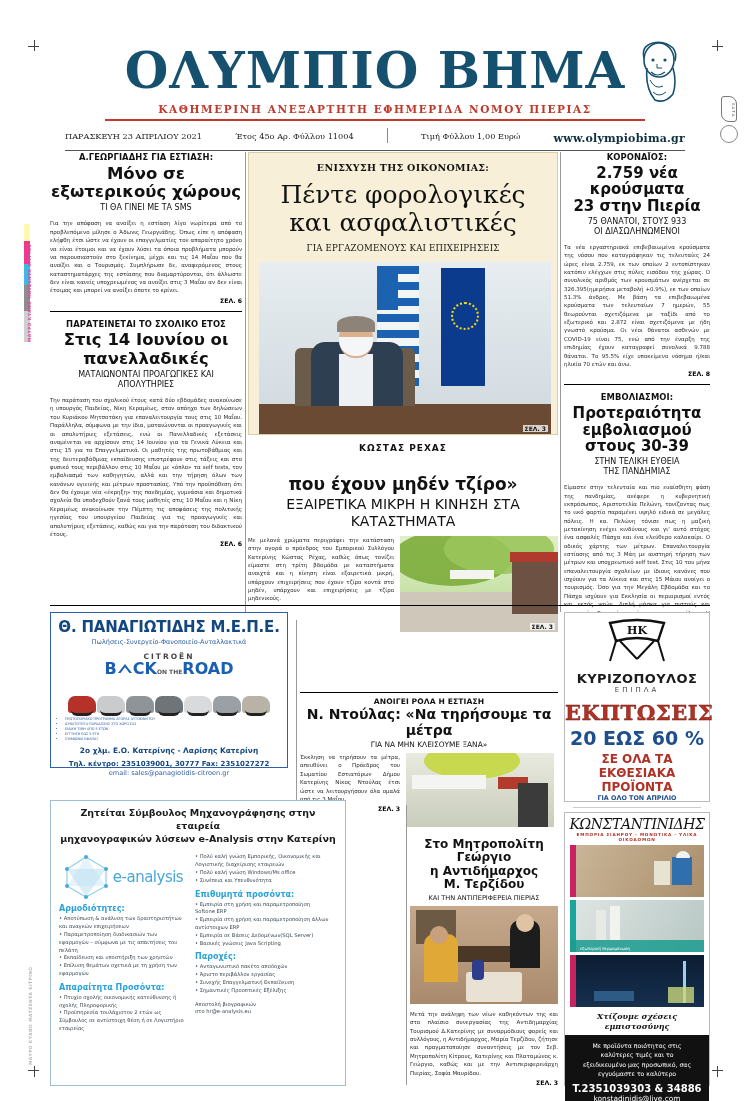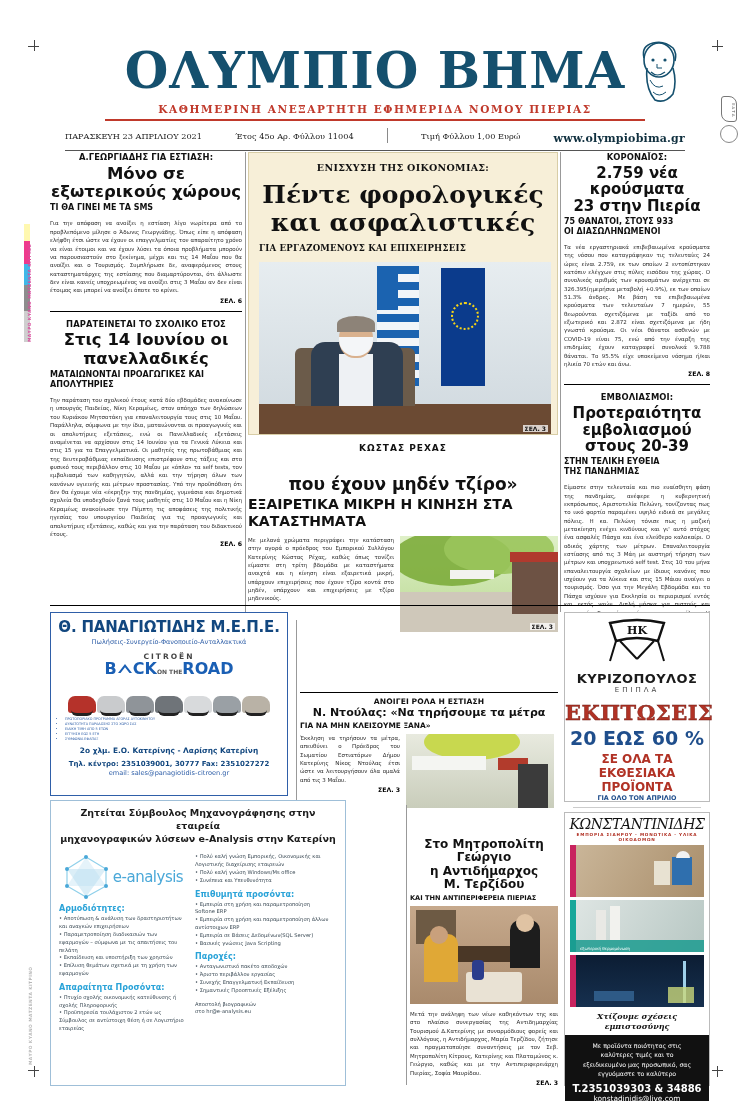--- a/index.html
+++ b/index.html
@@ -37,30 +37,30 @@
   .eata .circ{width:16px;height:16px;border:1px solid #888;border-radius:50%;margin:3px auto 0;}
 
   
   .colL{position:absolute;left:50px;top:152px;width:192px;}
   .colC{position:absolute;left:248px;top:152px;width:310px;}
   .colR{position:absolute;left:564px;top:152px;width:146px;}
 
   .kicker{font-size:8.4px;font-weight:bold;color:#111;text-align:center;letter-spacing:.1px;line-height:1.25;}
   .hl{font-size:16.5px;font-weight:bold;color:#111;text-align:center;line-height:1.12;margin:2px 0 2px;}
   .hl-sm{font-size:15px;}
-  .subkick{font-size:8px;font-weight:bold;color:#111;text-align:left;line-height:1.25;}
+  .subkick{font-size:8px;font-weight:normal;color:#111;text-align:center;line-height:1.25;}
   .body{font-size:5.5px;line-height:1.52;color:#2a2a2a;text-align:justify;margin-top:6px;}
   .sel{font-weight:bold;font-size:6.2px;text-align:right;display:block;margin-top:2px;color:#000;}
   .hrthin{height:1px;background:#000;margin:7px 0;}
 
   
   .lead{background:#f7efd8;border:1px solid #d8cda6;padding:9px 10px 0;box-sizing:border-box;width:310px;}
   .lead .kicker{font-family:"DejaVu Serif","Liberation Serif",serif;font-size:9.5px;letter-spacing:.3px;}
   .lead h1{font-family:"DejaVu Serif","Liberation Serif",serif;font-size:25px;line-height:1.12;
-    text-align:center;margin:7px 0 6px;font-weight:bold;color:#111;}
+    text-align:center;margin:7px 0 6px;font-weight:normal;color:#111;}
   .lead .subkick{font-family:"DejaVu Serif","Liberation Serif",serif;font-size:8.6px;letter-spacing:.2px;}
 
   .photo{position:relative;overflow:hidden;background:#cfd6da;}
   .sel-ov{position:absolute;right:3px;bottom:2px;font-size:6px;font-weight:bold;color:#111;
     background:rgba(255,255,255,.75);padding:0 2px;}
 
   
   .ph-mits{height:172px;width:292px;margin:8px auto 0;
     background:linear-gradient(#dfe6ea,#cdd6dc);}
   .m-wall{position:absolute;inset:0;background:linear-gradient(#e7edf0,#cfd8de);}
@@ -102,21 +102,21 @@
   .mt-desk{position:absolute;left:30px;top:40px;width:92px;height:16px;background:#4a3726;}
   .mt-priest{position:absolute;right:18px;top:14px;width:30px;height:48px;background:#1d1d1d;border-radius:10px 10px 0 0;}
   .mt-phead{position:absolute;right:24px;top:8px;width:18px;height:18px;background:#e0c3a3;border-radius:50%;}
   .mt-lady{position:absolute;left:14px;top:28px;width:34px;height:48px;background:#e0a836;border-radius:10px 10px 0 0;}
   .mt-lhead{position:absolute;left:20px;top:20px;width:18px;height:18px;background:#c9a07c;border-radius:50%;}
   .mt-table{position:absolute;left:56px;bottom:2px;width:56px;height:30px;background:#e9e2d4;border-radius:3px;}
   .mt-vase{position:absolute;left:62px;bottom:24px;width:12px;height:20px;background:#2b3d8c;border-radius:4px;}
 
   
   .ad{position:absolute;box-sizing:border-box;}
-  .adP{left:50px;top:612px;width:238px;height:184px;border:1px solid #2f5fa8;background:#fff;}
+  .adP{left:50px;top:612px;width:238px;height:156px;border:1px solid #2f5fa8;background:#fff;}
   .adP .title{font-size:15px;font-weight:bold;color:#12477f;text-align:center;margin-top:5px;letter-spacing:-.2px;}
   .adP .sub{font-size:6.5px;color:#2f5fa8;text-align:center;margin-top:2px;}
   .adP .citroen{font-size:7.5px;color:#444;text-align:center;letter-spacing:2px;margin-top:6px;font-weight:bold;}
   .adP .back{font-size:16px;font-weight:bold;color:#1a5fb4;text-align:center;letter-spacing:0;line-height:1;}
   .adP .back .on{font-size:6px;color:#555;}
   .carstrip{display:flex;gap:1px;justify-content:center;margin-top:4px;height:32px;align-items:flex-end;}
   .car{width:28px;height:17px;border-radius:7px 9px 3px 3px;position:relative;}
   .car::after{content:"";position:absolute;left:3px;bottom:-3px;width:22px;height:5px;
     border-bottom:3px solid #222;border-radius:0 0 6px 6px;}
   .adP .bullets{font-size:3.4px;color:#2f5fa8;margin:4px 0 0 8px;line-height:1.45;}
@@ -279,21 +279,21 @@
             <div class="s-sign"></div>
           <span class="sel-ov">ΣΕΛ. 3</span>
         </div>
       </div>
     </div>
   </div>
 
   <div style="position:absolute;left:300px;top:692px;width:258px;">
     <div class="boxline" style="background:#000;height:1px;margin-bottom:4px;"></div>
     <div class="kicker" style="font-size:7.6px;">ΑΝΟΙΓΕΙ ΡΟΛΑ Η ΕΣΤΙΑΣΗ</div>
-    <div class="hl" style="font-size:11px;margin:1px 0;">Ν. Ντούλας: «Να τηρήσουμε τα μέτρα</div>
+    <div class="hl" style="font-size:14px;margin:1px 0;">Ν. Ντούλας: «Να τηρήσουμε τα μέτρα</div>
     <div class="subkick" style="font-size:7.4px;">ΓΙΑ ΝΑ ΜΗΝ ΚΛΕΙΣΟΥΜΕ ΞΑΝΑ»</div>
     <div style="display:flex;gap:6px;margin-top:4px;">
       <div style="width:100px;">
         <div class="body" style="margin-top:0;">Έκκληση να τηρήσουν τα μέτρα, απευθύνει ο Πρόεδρος του Σωματίου Εστιατόρων Δήμου Κατερίνης Νίκος Ντούλας έτσι ώστε να λειτουργήσουν όλα ομαλά από τις 3 Μαΐου.</div>
         <span class="sel">ΣΕΛ. 3</span>
       </div>
       <div class="photo ph-resto">
         <div class="r-bg"></div>
           <div class="r-tree"></div>
           <div class="r-awn"></div>
@@ -341,21 +341,21 @@
       <span class="sel">ΣΕΛ. 8</span>
     </div>
 
     <div class="hrthin"></div>
 
     <div>
       <div class="kicker">ΕΜΒΟΛΙΑΣΜΟΙ:</div>
       <div class="hl hl-sm">
         <span>Προτεραιότητα</span><br>
         <span>εμβολιασμού</span><br>
-        <span>στους 20-39</span>
+        <span>στους 30-39</span>
       </div>
       <div class="subkick">
         <span>ΣΤΗΝ ΤΕΛΙΚΗ ΕΥΘΕΙΑ</span><br>
         <span>ΤΗΣ ΠΑΝΔΗΜΙΑΣ</span>
       </div>
       <div class="body">Είμαστε στην τελευταία και πιο ευαίσθητη φάση της πανδημίας, ανέφερε η κυβερνητική εκπρόσωπος, Αριστοτελία Πελώνη, τονίζοντας πως το ιικό φορτίο παραμένει υψηλό ειδικά σε μεγάλες πόλεις. Η κα. Πελώνη τόνισε πως η μαζική μετακίνηση ενέχει κινδύνους και γι' αυτό στόχος ένα ασφαλές Πάσχα και ένα ελεύθερο καλοκαίρι. Ο οδικός χάρτης των μέτρων. Επαναλειτουργία εστίασης από τις 3 Μάη με αυστηρή τήρηση των μέτρων και υποχρεωτικό self test. Στις 10 του μήνα επαναλειτουργία σχολείων με ίδιους κανόνες που ισχύουν για τα λύκεια και στις 15 Μάιου ανοίγει ο τουρισμός. Όσο για την Μεγάλη Εβδομάδα και το Πάσχα ισχύουν για Εκκλησία οι περιορισμοί εντός και εκτός ναών. Διπλή μάσκα για πιστούς και περιφορά Επιταφίου μόνο στο προαύλιο. Η κυβερνητική εκπρόσωπος ανέφερε πως κινούμαστε την πορεία έχοντας ως συμμάχους την βελτίωση του καιρού, τα αυξημένα τεστ και την εμβολιαστική κάλυψη.</div>
       <span class="sel">ΣΕΛ. 3</span>
     </div>
   </div>
 

